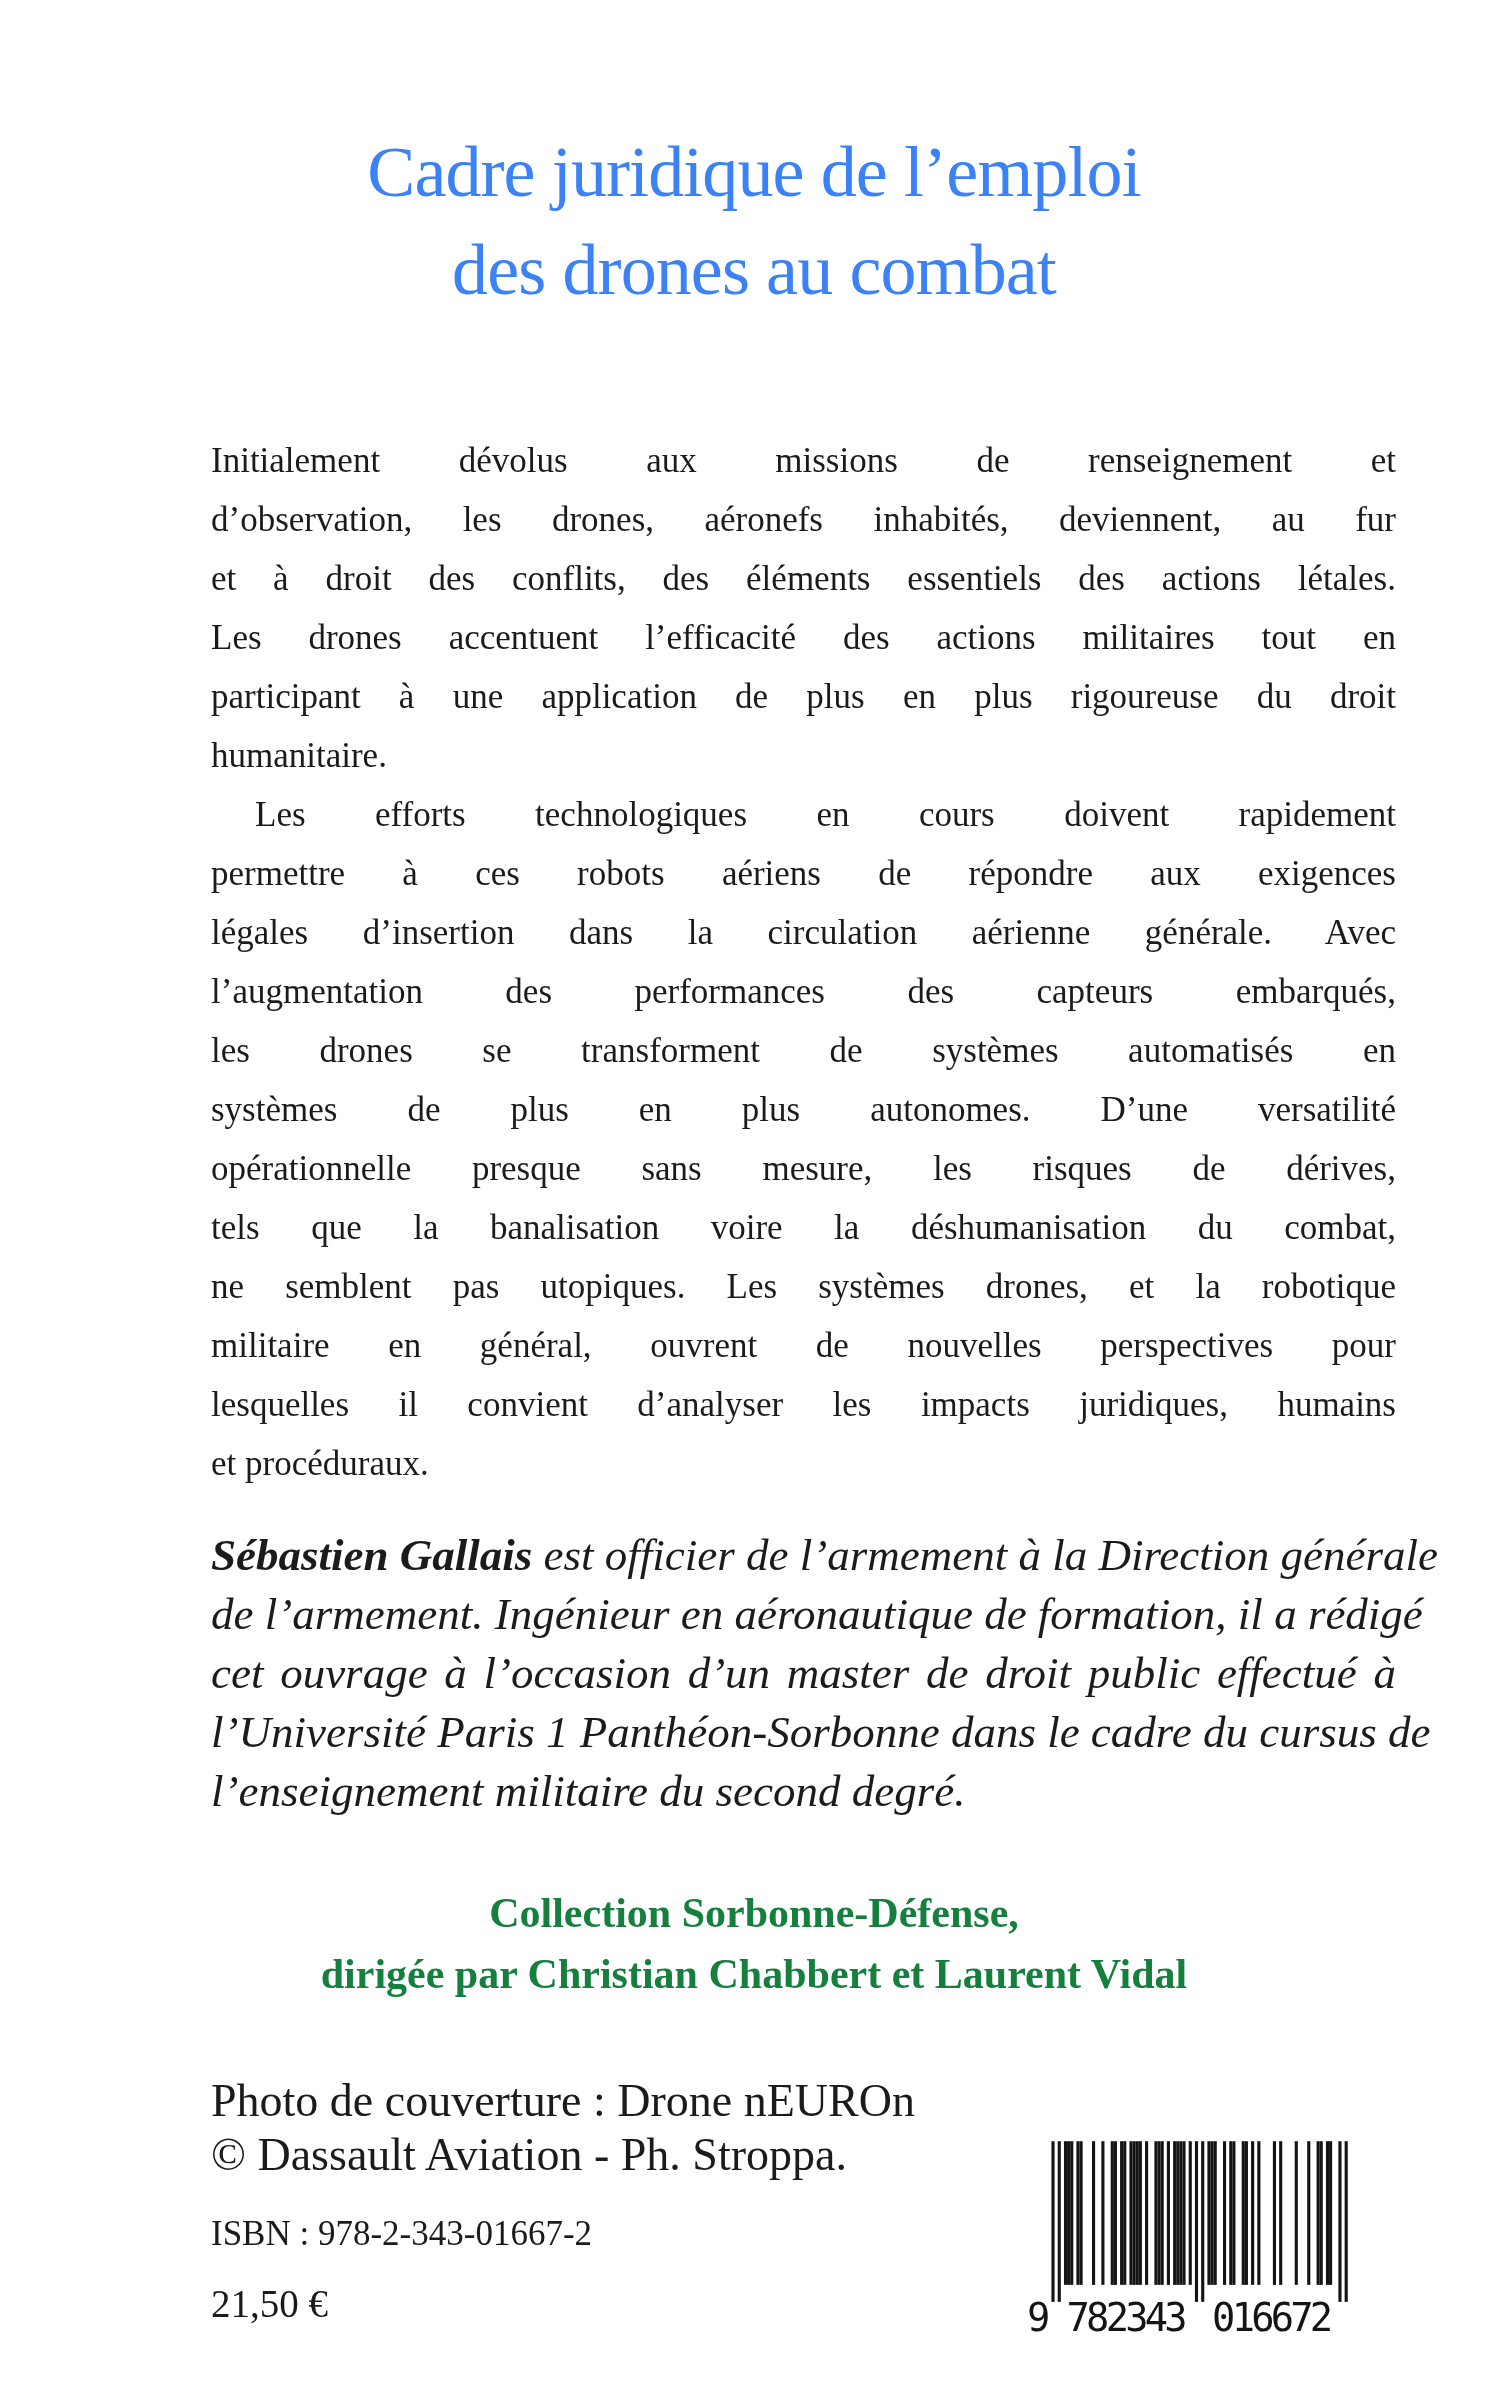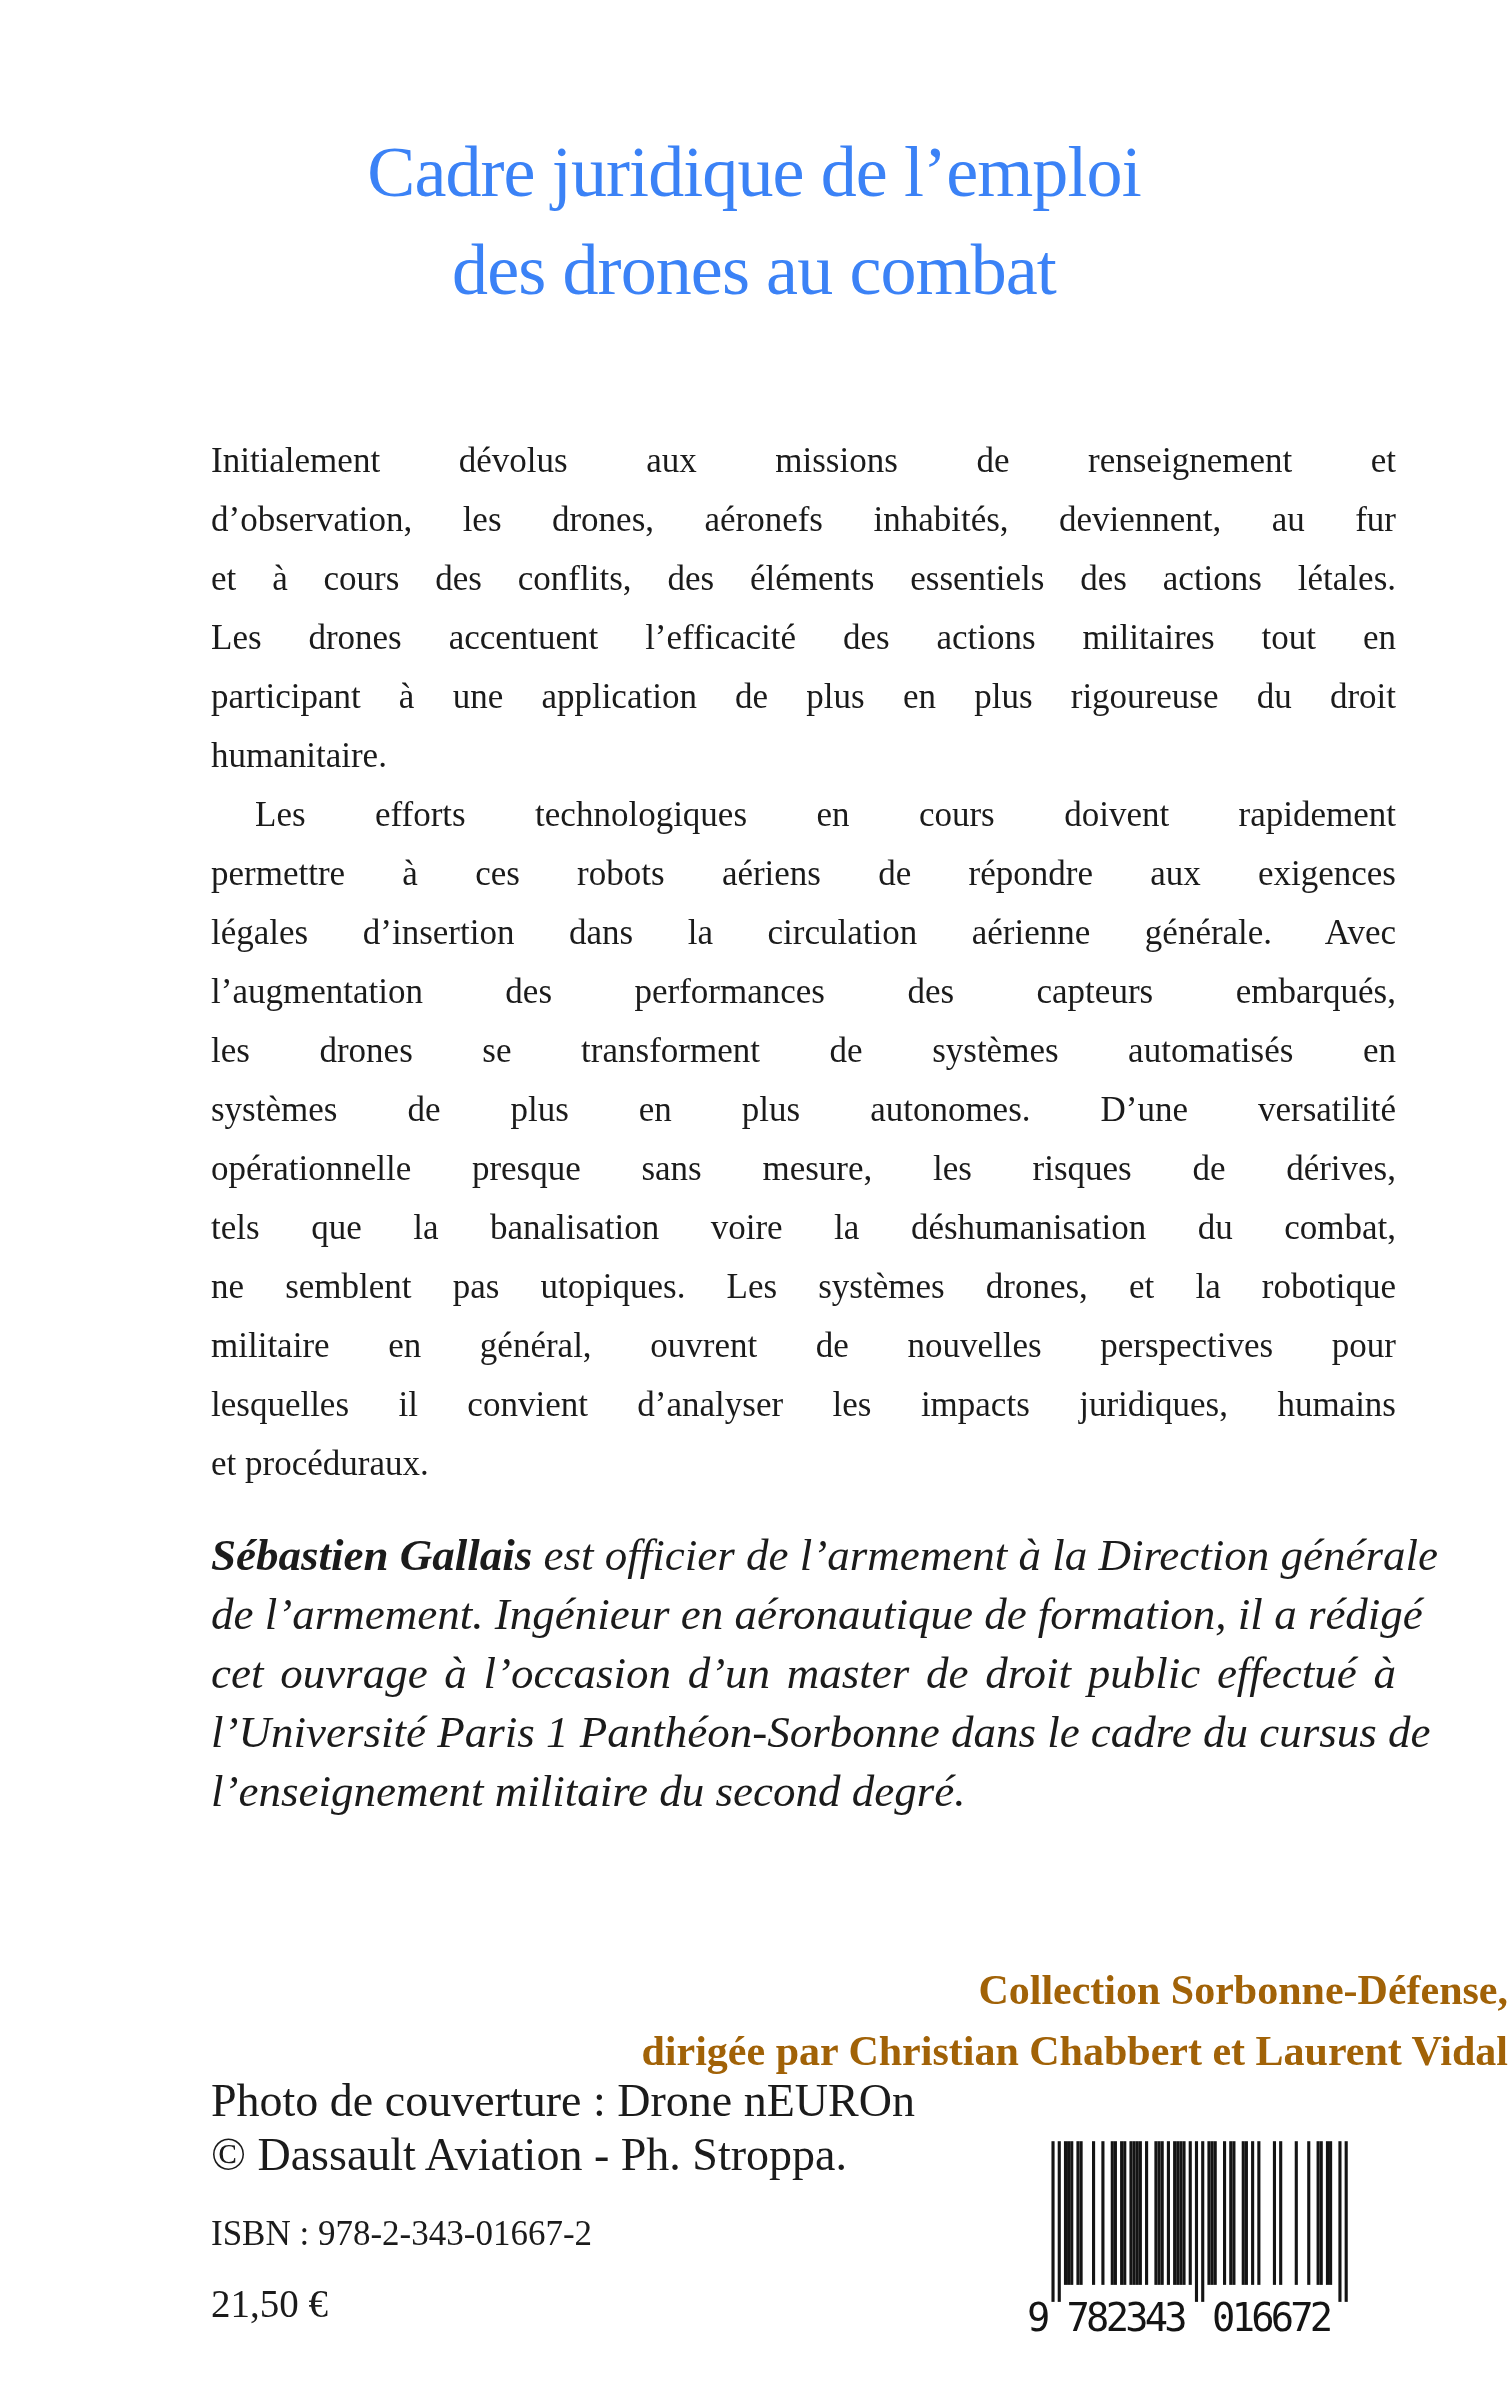--- a/index.html
+++ b/index.html
@@ -51,28 +51,28 @@
   }
   .bio {
     top: 1526px;
     font-size: 45px;
     line-height: 59px;
     font-style: italic;
   }
   .bio b { font-weight: bold; }
   .collection {
     position: absolute;
-    top: 1960px;
+    top: 1883px;
     left: 0;
     width: 1508px;
-    text-align: right;
+    text-align: center;
     font-weight: bold;
     font-size: 42px;
     line-height: 61px;
-    color: #a16207;
+    color: #15803d;
   }
   .photo-credit {
     top: 2074px;
     font-size: 46px;
     line-height: 54px;
   }
   .isbn {
     top: 2213px;
     font-size: 35px;
     line-height: 42px;
@@ -103,21 +103,21 @@
 
   <div class="title">
     <div>Cadre juridique de l’emploi</div>
     <div>des drones au combat</div>
   </div>
 
   <div class="text-col synopsis">
     <div class="para1">
         <div class="jline">Initialement dévolus aux missions de renseignement et</div>
         <div class="jline">d’observation, les drones, aéronefs inhabités, deviennent, au fur</div>
-        <div class="jline">et à cours des conflits, des éléments essentiels des actions létales.</div>
+        <div class="jline">et à droit des conflits, des éléments essentiels des actions létales.</div>
         <div class="jline">Les drones accentuent l’efficacité des actions militaires tout en</div>
         <div class="jline">participant à une application de plus en plus rigoureuse du droit</div>
         <div class="jline jline-last">humanitaire.</div>
       </div>
     <div class="para2">
         <div class="jline">Les efforts technologiques en cours doivent rapidement</div>
         <div class="jline">permettre à ces robots aériens de répondre aux exigences</div>
         <div class="jline">légales d’insertion dans la circulation aérienne générale. Avec</div>
         <div class="jline">l’augmentation des performances des capteurs embarqués,</div>
         <div class="jline">les drones se transforment de systèmes automatisés en</div>

